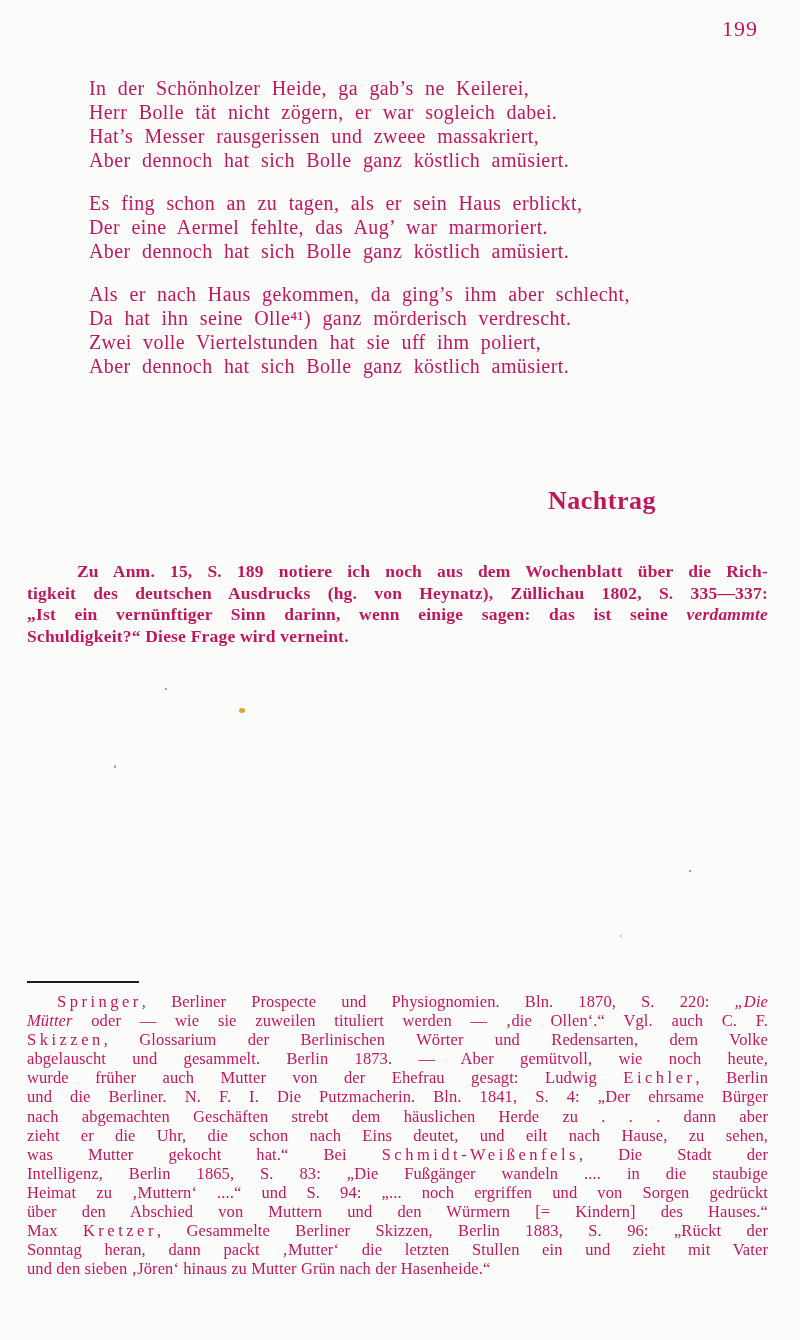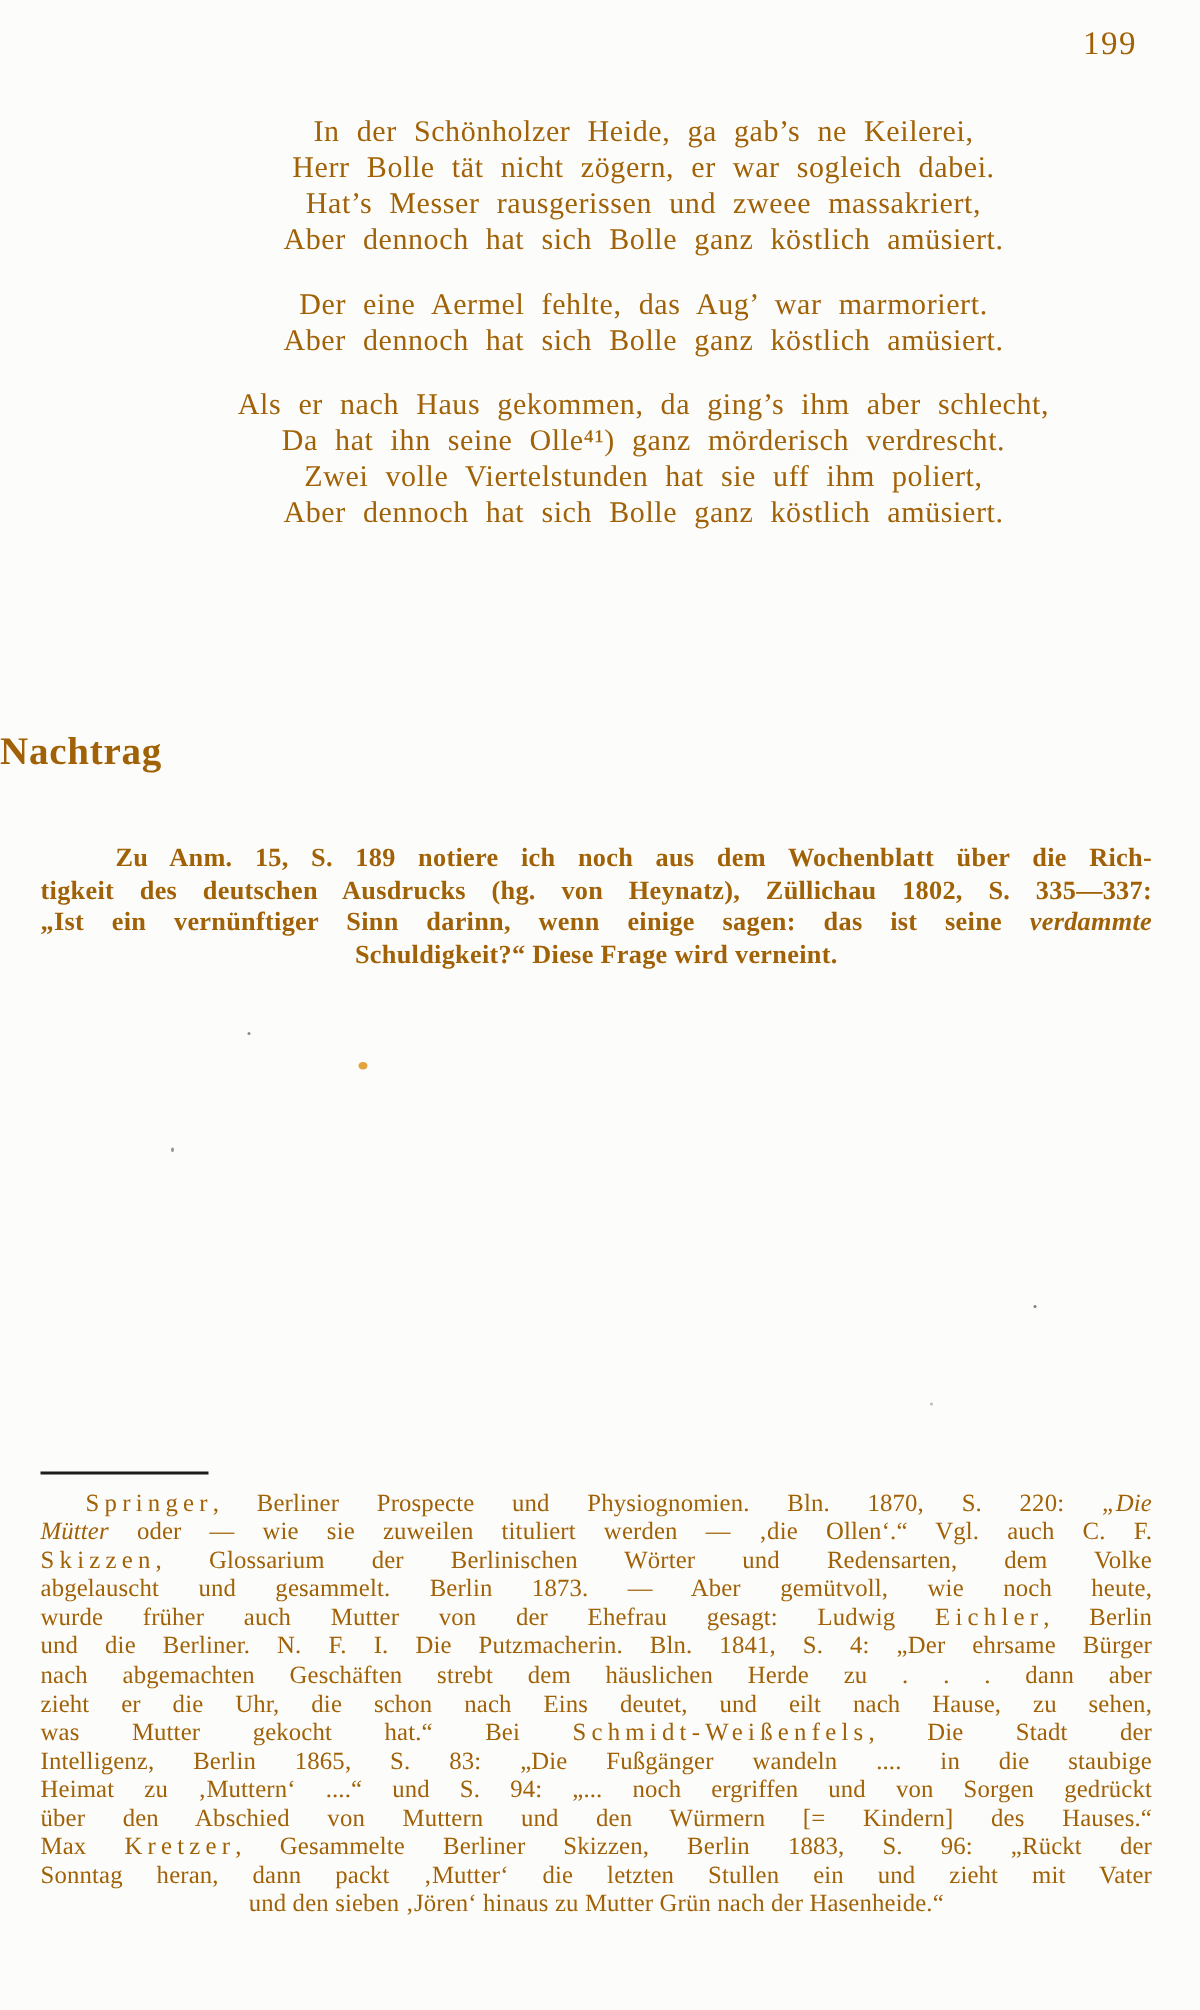--- a/index.html
+++ b/index.html
@@ -4,21 +4,21 @@
 <title>199</title>
 <style>
   html, body { margin: 0; padding: 0; background: #fcfcfa; }
   .page {
     position: relative;
     width: 800px;
     height: 1340px;
     background: #fcfcfa;
     overflow: hidden;
     font-family: "Liberation Serif", serif;
-    color: #a16207;
+    color: #be185d;
     -webkit-font-smoothing: antialiased;
   }
   .page-number {
     position: absolute;
     top: 16px;
     right: 42px;
     font-size: 22px;
     letter-spacing: 1px;
   }
   .poem {
@@ -31,21 +31,21 @@
     word-spacing: 6px;
     letter-spacing: 0.4px;
   }
   .stanza { margin: 0 0 19px 0; }
   .heading {
     position: absolute;
     top: 486px;
     left: 0;
     width: 656px;
     margin: 0;
-    text-align: left;
+    text-align: right;
     font-size: 26px;
     line-height: 30px;
     font-weight: bold;
     letter-spacing: 0.5px;
   }
   .para {
     position: absolute;
     left: 27px;
     top: 561px;
     width: 741px;
@@ -66,21 +66,21 @@
   }
   .footnote .line:first-child { text-indent: 30px; }
   .fn-rule {
     position: absolute;
     left: 27px;
     top: 981px;
     width: 112px;
     height: 2px;
     background: #1d1d1d;
   }
-  .line { text-align: center; }
+  .line { text-align: left; }
   .jus .line.j {
     text-align: justify;
     text-align-last: justify;
   }
   .it { font-style: italic; }
   .sperr { letter-spacing: 3.5px; }
   .spot { position: absolute; border-radius: 50%; }
   .spot-orange { left: 239px; top: 708px; width: 6px;  height: 5px; background: #e2a33c; }
   .spot-g1 { left: 165px; top: 688px; width: 2px; height: 2px; background: #8a8a86; }
   .spot-g2 { left: 114px; top: 765px; width: 2px; height: 3px; background: #96948e; }
@@ -95,20 +95,21 @@
   <div class="page-number">199</div>
 
   <div class="poem">
     <div class="stanza">
         <div class="line"><span>In der Schönholzer Heide, ga gab’s ne Keilerei,</span></div>
         <div class="line"><span>Herr Bolle tät nicht zögern, er war sogleich dabei.</span></div>
         <div class="line"><span>Hat’s Messer rausgerissen und zweee massakriert,</span></div>
         <div class="line"><span>Aber dennoch hat sich Bolle ganz köstlich amüsiert.</span></div>
       </div>
     <div class="stanza">
+        <div class="line"><span>Es fing schon an zu tagen, als er sein Haus erblickt,</span></div>
         <div class="line"><span>Der eine Aermel fehlte, das Aug’ war marmoriert.</span></div>
         <div class="line"><span>Aber dennoch hat sich Bolle ganz köstlich amüsiert.</span></div>
       </div>
     <div class="stanza">
         <div class="line"><span>Als er nach Haus gekommen, da ging’s ihm aber schlecht,</span></div>
         <div class="line"><span>Da hat ihn seine Olle⁴¹) ganz mörderisch verdrescht.</span></div>
         <div class="line"><span>Zwei volle Viertelstunden hat sie uff ihm poliert,</span></div>
         <div class="line"><span>Aber dennoch hat sich Bolle ganz köstlich amüsiert.</span></div>
       </div>
   </div>

